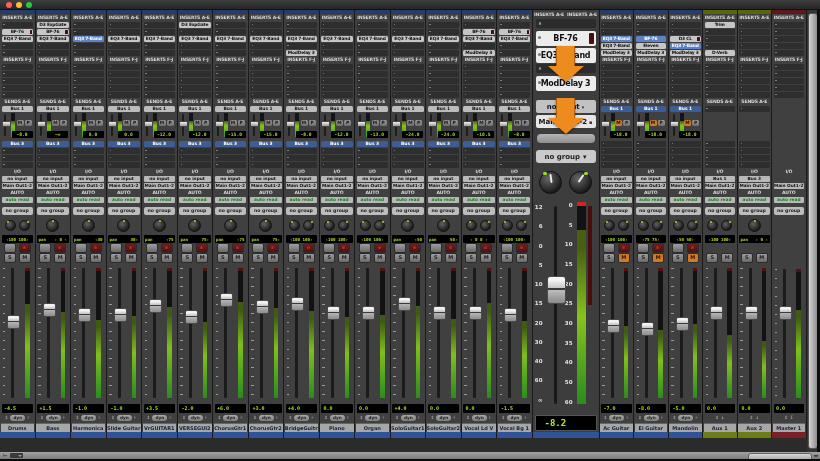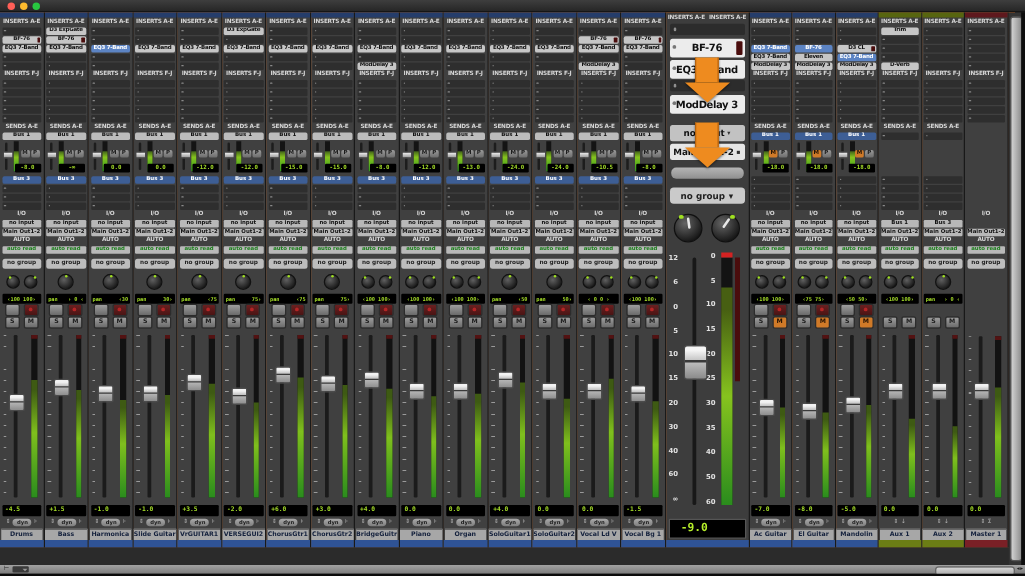--- a/index.html
+++ b/index.html
@@ -5,21 +5,21 @@
   html,body{margin:0;padding:0;background:#000;}
   #window{position:relative;width:820px;height:461px;background:#242424;overflow:hidden;
     font-family:"DejaVu Sans","Liberation Sans",sans-serif;-webkit-font-smoothing:antialiased;}
   
   #titlebar{position:absolute;top:0;left:0;width:820px;height:10px;
     background:linear-gradient(#3e3e3e,#262626);border-bottom:1px solid #111;
     display:flex;align-items:center;padding-left:6px;box-sizing:border-box;gap:4px;}
   .tl{width:6px;height:6px;border-radius:50%;}
   .tl.red{background:#ff5f57;} .tl.yel{background:#febc2e;} .tl.grn{background:#28c840;}
   
-  #mixer{position:absolute;top:10px;left:0;width:812px;height:428px;background:#f97316;
+  #mixer{position:absolute;top:10px;left:0;width:812px;height:428px;background:#d946ef;
     display:flex;align-items:stretch;}
   .strip{width:35.5px;box-sizing:border-box;border-right:1px solid #191919;background:#404040;
     display:flex;flex-direction:column;position:relative;flex:none;}
   .strip.right{width:34.5px;}
   .strip.wide{width:67px;background:#3d3d3d;}
   .topbar{height:4px;flex:none;}
   .seclabel{height:7px;flex:none;font-size:4.6px;font-weight:bold;color:#d6d6d6;
     text-align:center;line-height:8px;letter-spacing:-0.2px;}
   .slot{height:6px;flex:none;margin:0.5px 1.5px;background:#2e2e2e;border-radius:1px;position:relative;}
   .slot::before{content:"";position:absolute;left:1.5px;top:2px;width:1.5px;height:1.5px;background:#8a8a8a;border-radius:50%;}
@@ -1294,21 +1294,21 @@
           <div class="num" style="left: 30px; top: calc(84.7%);">50</div>
           <div class="num" style="left: 30px; top: calc(94%);">60</div>
           <div class="ftrack"></div>
           <div class="fcap" style="top: 36%;"></div>
           <div class="meter">
             <div class="mfill" style="height: 88%;"></div>
             <div class="clipon" style="left: 0px; top: -4px; width: 100%; height: 3.5px;"></div>
           </div>
           <div class="redbar"></div>
         </div>
-        <div class="olcd">-9.0</div>
+        <div class="olcd">-8.2</div>
         <div class="colorbar" style="background: rgb(47, 83, 150);"></div>
         <div class="arrow" style="top: 36px;">
           <div class="body" style="height: 20px;"></div>
           <div class="head"></div>
         </div>
         <div class="arrow" style="top: 88px;">
           <div class="body" style="height: 20px;"></div>
           <div class="head"></div>
         </div>
       </div>

